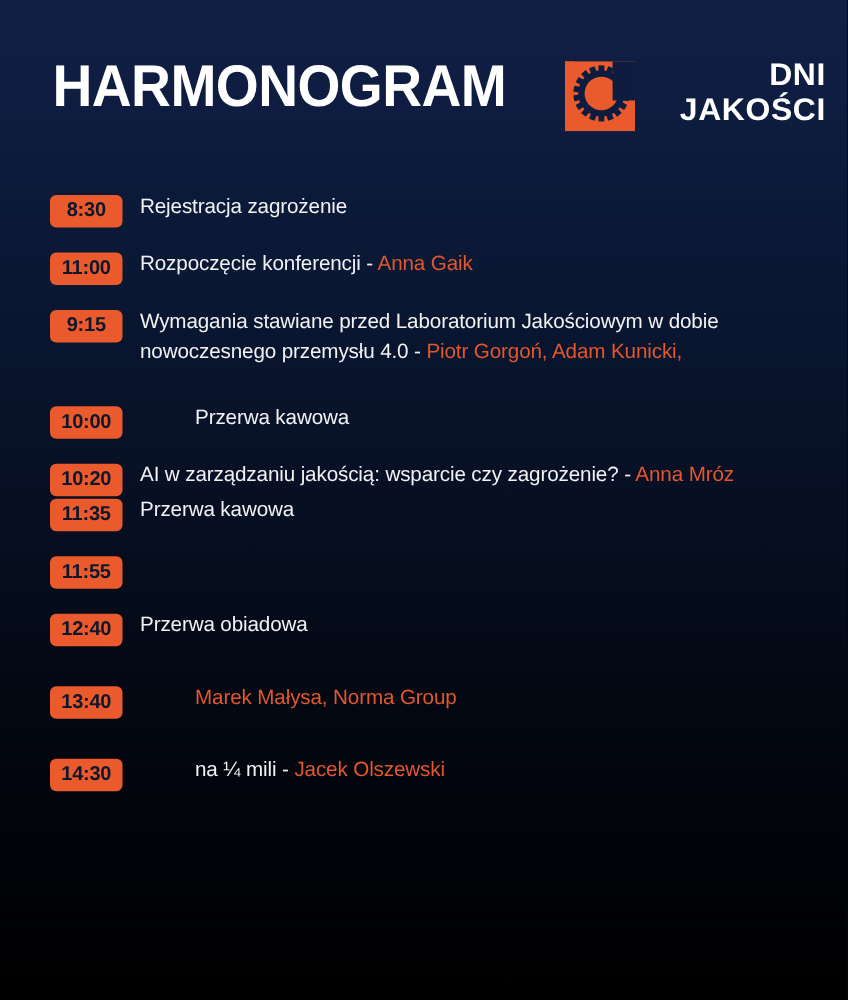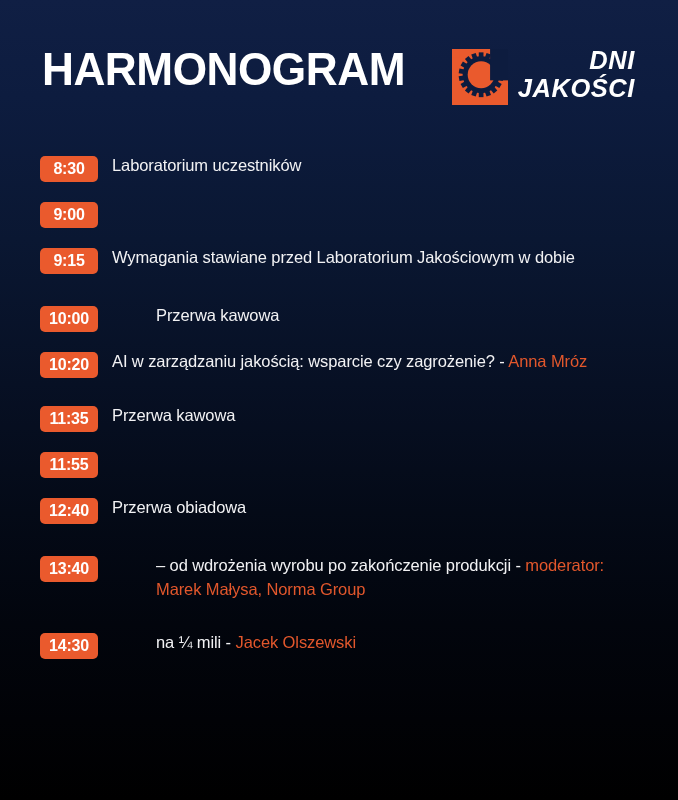--- a/index.html
+++ b/index.html
@@ -67,27 +67,26 @@
   .logo-mark {
     position: absolute;
     left: 0;
     top: 0;
     width: 56px;
     height: 56px;
   }
 
   .logo-text {
     position: absolute;
-    left: 40px;
+    left: 66px;
     top: -2px;
     width: 140px;
     color: #ffffff;
     font-weight: bold;
     letter-spacing: 0.5px;
-    font-style: italic;
   }
 
   .logo-line1 {
     font-size: 25px;
     line-height: 27px;
     transform: scaleX(1.02);
     transform-origin: left top;
   }
 
   .logo-line2 {
@@ -112,21 +111,21 @@
     padding-left: 40px;
     padding-right: 16px;
   }
 
   .badge {
     flex: 0 0 auto;
     min-width: 58px;
     height: 26px;
     background: #ea5a2d;
     border-radius: 5px;
-    color: #ffffff;
+    color: #0f172a;
     font-size: 16px;
     font-weight: bold;
     line-height: 26px;
     text-align: center;
     padding: 0 7px;
     letter-spacing: -0.2px;
     margin-top: 2px;
   }
 
   .desc {
@@ -136,21 +135,21 @@
     font-size: 16.5px;
     line-height: 23.5px;
     letter-spacing: -0.1px;
   }
 
   .desc .speaker { color: #e2572c; }
 
   
   .gap-sm  { margin-top: 14px; }
   .gap-md  { margin-top: 18px; }
-  .gap-lg  { margin-top: 26px; }
+  .gap-lg  { }
   .gap-xl  { margin-top: 30px; gap: 44px; }
 </style>
 </head>
 <body>
 
 <div class="poster">
 
   <div class="header">
 
     <div class="title">HARMONOGRAM</div>
@@ -199,30 +198,34 @@
         <div class="logo-line2">JAKOŚCI</div>
       </div>
 
     </div>
   </div>
 
   <div class="schedule" id="schedule-list">
       <div class="row gap-sm">
         <div class="badge">8:30</div>
         <div class="desc">
-          <div><span>Laboratorium uczestników</span></div>
-        </div>
-      </div>
-      <div class="row gap-md">
-        <div class="badge">9:00</div>
+          <div><span>Rejestracja zagrożenie</span></div>
+        </div>
+      </div>
+      <div class="row gap-md">
+        <div class="badge">11:00</div>
+        <div class="desc">
+          <div><span>Rozpoczęcie konferencji - </span><span class="speaker">Anna Gaik</span></div>
+        </div>
       </div>
       <div class="row gap-md">
         <div class="badge">9:15</div>
         <div class="desc">
           <div><span>Wymagania stawiane przed Laboratorium Jakościowym w dobie</span></div>
+          <div><span>nowoczesnego przemysłu 4.0 - </span><span class="speaker">Piotr Gorgoń, Adam Kunicki,</span></div>
         </div>
       </div>
       <div class="row gap-xl">
         <div class="badge">10:00</div>
         <div class="desc">
           <div><span>Przerwa kawowa</span></div>
         </div>
       </div>
       <div class="row gap-md">
         <div class="badge">10:20</div>
@@ -241,21 +244,20 @@
       </div>
       <div class="row gap-md">
         <div class="badge">12:40</div>
         <div class="desc">
           <div><span>Przerwa obiadowa</span></div>
         </div>
       </div>
       <div class="row gap-xl">
         <div class="badge">13:40</div>
         <div class="desc">
-          <div><span> – od wdrożenia wyrobu po zakończenie produkcji - </span><span class="speaker">moderator:</span></div>
           <div><span class="speaker">Marek Małysa, Norma Group</span></div>
         </div>
       </div>
       <div class="row gap-xl">
         <div class="badge">14:30</div>
         <div class="desc">
           <div><span>na ¼ mili - </span><span class="speaker">Jacek Olszewski</span></div>
         </div>
       </div>
     </div>

